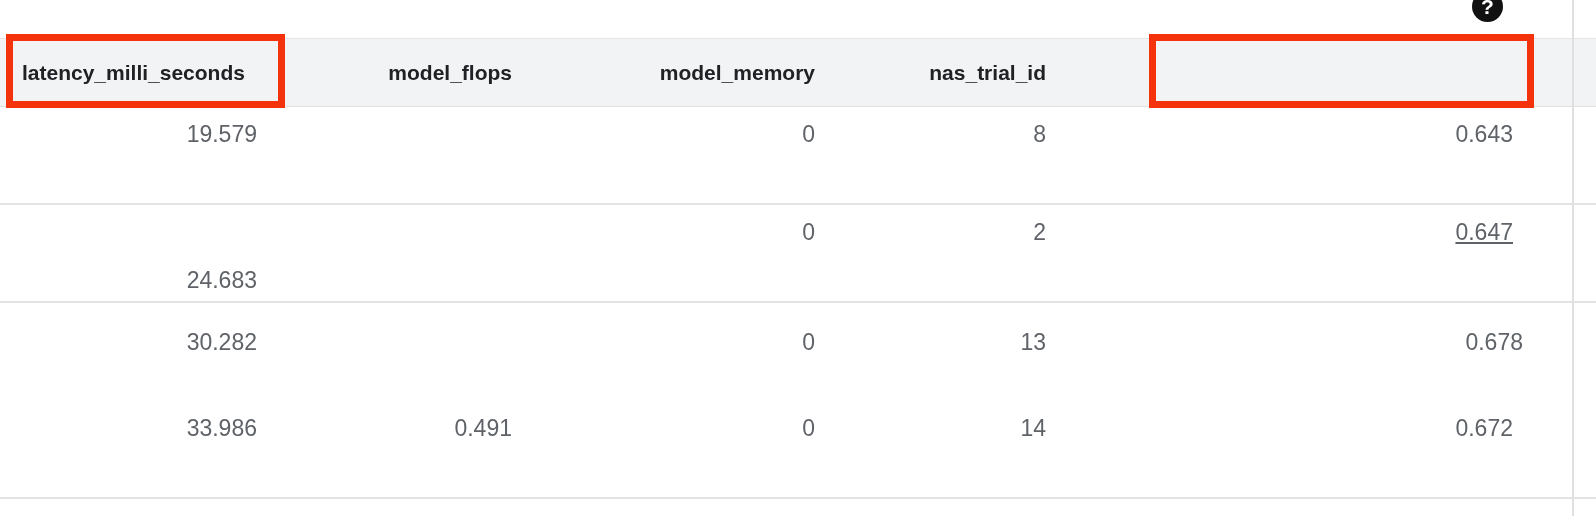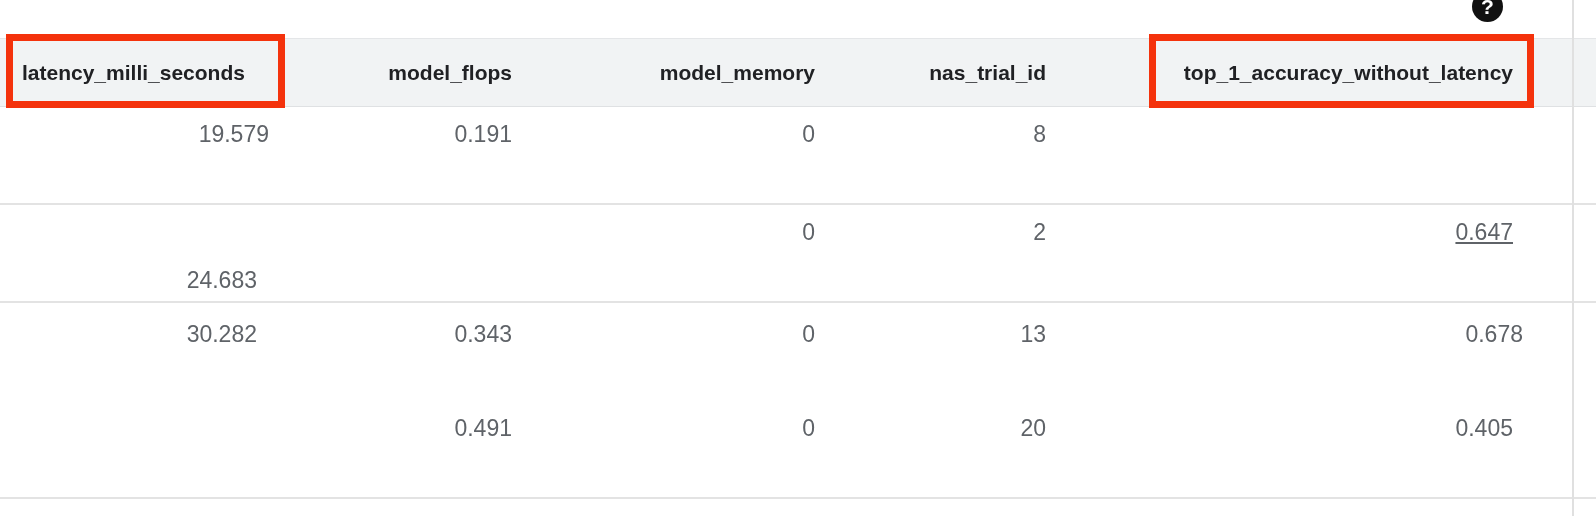--- a/index.html
+++ b/index.html
@@ -150,48 +150,47 @@
 
   <div class="top-strip">
     <div class="help-icon">?</div>
   </div>
 
   <div class="header-row" id="header-row">
       <div class="header-cell align-left" style="left: 22px; width: 248px;">latency_milli_seconds</div>
       <div class="header-cell align-right" style="left: 290px; width: 222px;">model_flops</div>
       <div class="header-cell align-right" style="left: 560px; width: 255px;">model_memory</div>
       <div class="header-cell align-right" style="left: 862px; width: 184px;">nas_trial_id</div>
-      <div class="header-cell align-right" style="left: 1168px; width: 345px;">top_1_accuracy_without_latency</div>
     </div>
 
   <div class="body-rows" id="body-rows">
       <div class="data-row" style="top: 0px;">
-        <div class="data-cell" style="left: 12px; width: 257px;">19.579</div>
-        <div class="data-cell" style="left: 0px; width: 512px;">0.191</div>
+        <div class="data-cell" style="left: 0px; width: 257px;">19.579</div>
         <div class="data-cell" style="left: 0px; width: 815px;">0</div>
         <div class="data-cell" style="left: 0px; width: 1046px;">8</div>
+        <div class="data-cell" style="left: 0px; width: 1513px;">0.643</div>
       </div>
       <div class="data-row" style="top: 98px;">
         <div class="data-cell" style="left: 0px; width: 257px; margin-top: 48px;">24.683</div>
         <div class="data-cell" style="left: 0px; width: 815px;">0</div>
         <div class="data-cell" style="left: 0px; width: 1046px;">2</div>
         <div class="data-cell" style="left: 0px; width: 1513px; text-decoration: underline;">0.647</div>
       </div>
-      <div class="data-row" style="top: 200px;">
+      <div class="data-row" style="top: 208px;">
         <div class="data-cell" style="left: 0px; width: 257px;">30.282</div>
-        <div class="data-cell" style="left: 0px; width: 512px;">0.343</div>
         <div class="data-cell" style="left: 0px; width: 815px;">0</div>
         <div class="data-cell" style="left: 0px; width: 1046px; text-align: right;">13</div>
         <div class="data-cell" style="left: 0px; width: 1513px; margin-left: 10px;">0.678</div>
       </div>
       <div class="data-row" style="top: 294px;">
+        <div class="data-cell" style="left: 0px; width: 257px;">33.986</div>
         <div class="data-cell" style="left: 0px; width: 512px;">0.491</div>
         <div class="data-cell" style="left: 0px; width: 815px;">0</div>
-        <div class="data-cell" style="left: 0px; width: 1046px;">20</div>
-        <div class="data-cell" style="left: 0px; width: 1513px;">0.405</div>
+        <div class="data-cell" style="left: 0px; width: 1046px;">14</div>
+        <div class="data-cell" style="left: 0px; width: 1513px;">0.672</div>
       </div>
     </div>
 
   <div class="partial-col-head"></div>
   <div class="col-divider divider-a"></div>
 
   <div id="annot-layer">
       <div class="annot-box" style="left: 6px; top: 34px; width: 279px; height: 74px; border-width: 7px; border-color: rgb(244, 50, 12);"></div>
       <div class="annot-box" style="left: 1149px; top: 34px; width: 385px; height: 74px; border-width: 7px; border-color: rgb(244, 50, 12);"></div>
     </div>

